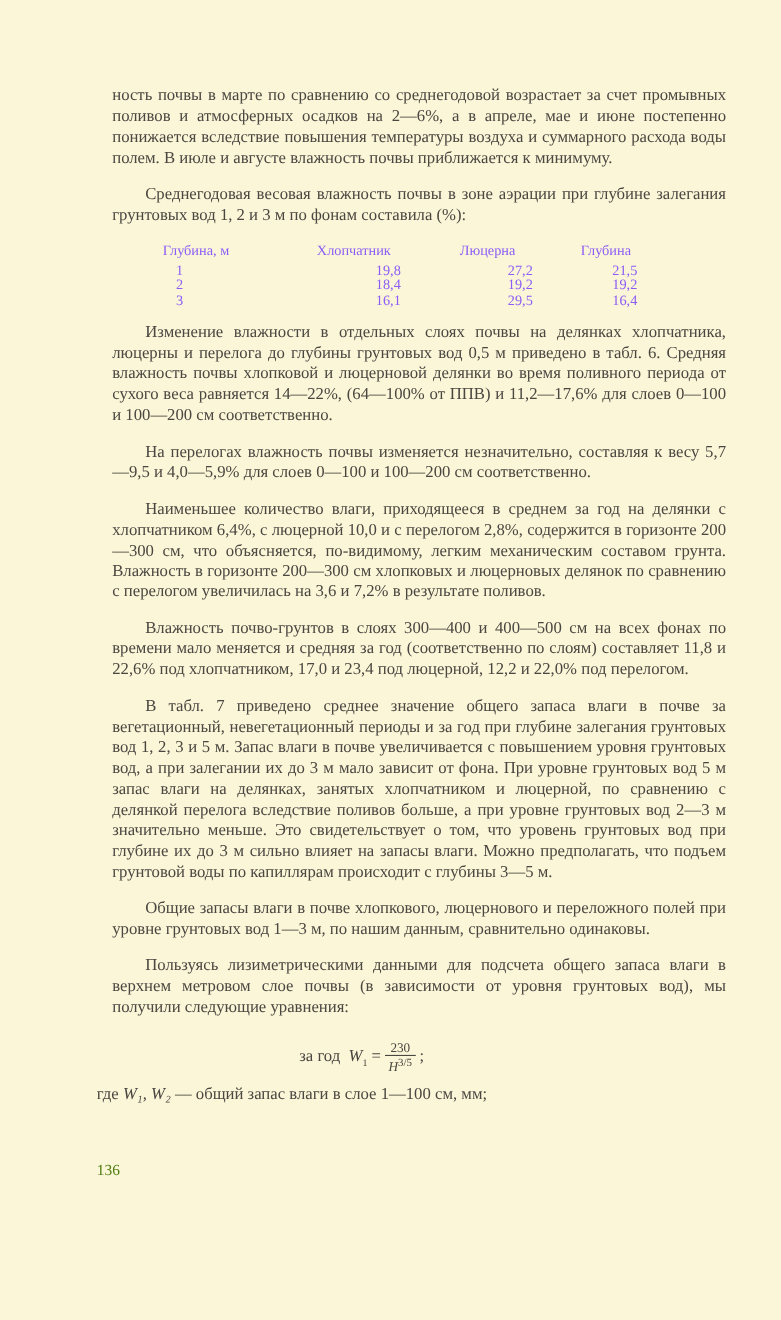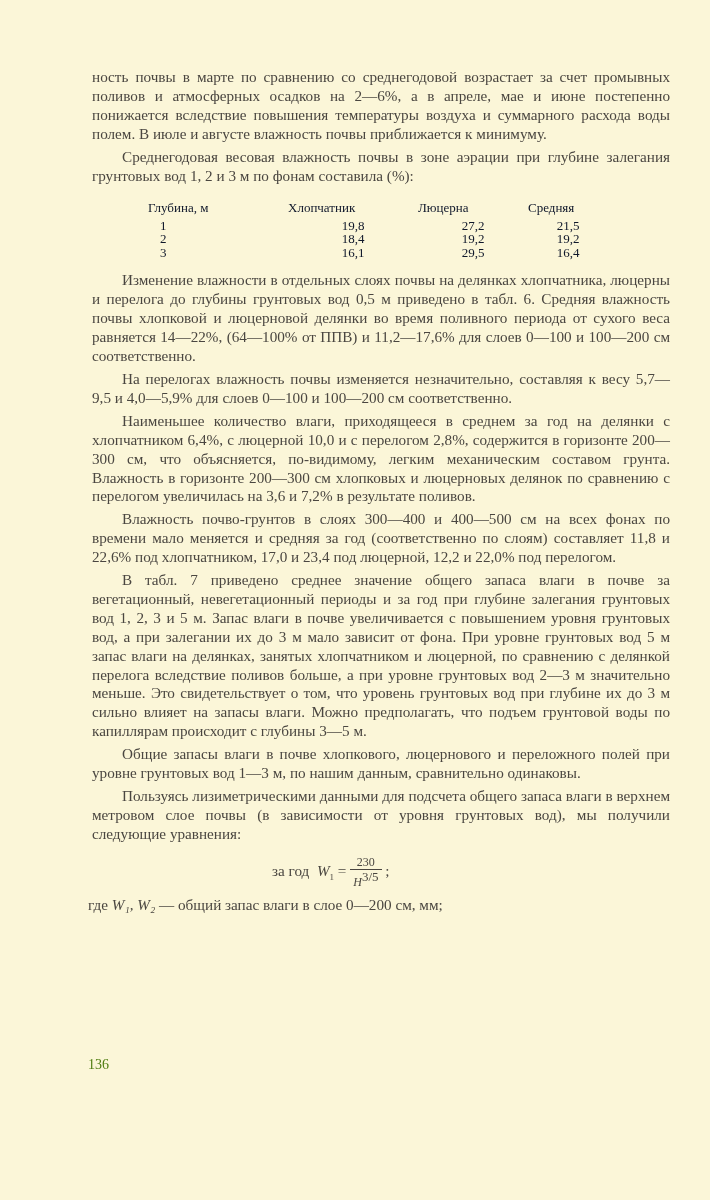--- a/index.html
+++ b/index.html
@@ -7,58 +7,58 @@
     width: 710px; height: 1200px; overflow: hidden;
     background: #fbf5d6;
     font-family: "Liberation Serif", "DejaVu Serif", serif;
     color: #4a4640;
   }
   .page { position: relative; width: 710px; height: 1200px; background: #fbf6d8; }
   .col {
     position: absolute; left: 88px; top: 64px; width: 586px;
     font-size: 15.2px; line-height: 18.9px; text-align: justify;
   }
-  .p { margin: 4px; text-indent: 30px; }
+  .p { margin: 14px; text-indent: 30px; }
   .p.first { text-indent: 0; }
   table.data {
     margin: 16px 0 12px 60px; border-collapse: collapse;
-    font-size: 13px; line-height: 13.5px; color: #0f172a;
+    font-size: 13px; line-height: 13.5px; color: #8b5cf6;
   }
   table.data th { font-weight: normal; text-align: left; padding: 0 0 4px 0; }
   table.data td { padding: 0; text-align: center; }
   table.data .c0 { width: 128px; }
   table.data .c1 { width: 130px; margin-top: 26px; }
   table.data .c2 { width: 110px; }
   table.data .c3 { width: 80px; }
   table.data th.c0 { text-align: left; }
   table.data td.c0 { text-align: left; padding-left: 12px; }
   .eq { text-align: left; margin: 6px 0; height: 38px; position: relative; }
   .frac { display: inline-block; vertical-align: middle; text-align: center; font-size: 12px; line-height: 13px; }
   .frac .num { display: block; border-bottom: 1px solid #4a4640; padding: 0 3px; }
   .frac .den { display: block; font-style: italic; padding: 0 3px; }
-  .frac sup { font-size: 13px; font-style: normal; }
+  .frac sup { font-size: 10px; font-style: normal; }
   .where { margin-top: 8px; }
   .where2 { padding-left: 72px; }
   .pagenum { position: absolute; left: 88px; top: 1057px; font-size: 14px; color: #4d7c0f; }
 </style>
 </head>
 <body>
 
 <div class="page">
   <div class="col">
     <p class="p first">ность почвы в марте по сравнению со среднегодовой возрастает за счет промывных поливов и атмосферных осадков на 2—6%, а в апреле, мае и июне постепенно понижается вследствие повышения температуры воздуха и суммарного расхода воды полем. В июле и августе влажность почвы приближается к минимуму.</p>
     <p class="p">Среднегодовая весовая влажность почвы в зоне аэрации при глубине залегания грунтовых вод 1, 2 и 3 м по фонам составила (%):</p>
 
     <table class="data">
       <thead>
         <tr>
           <th class="c0">Глубина, м</th>
           <th class="c1">Хлопчатник</th>
           <th class="c2">Люцерна</th>
-          <th class="c3">Средняя</th>
+          <th class="c3">Глубина</th>
         </tr>
       </thead>
       <tbody>
         <tr>
           <td class="c0">1</td>
           <td class="c1">19,8</td>
           <td class="c2">27,2</td>
           <td class="c3">21,5</td>
         </tr>
         <tr>
@@ -88,19 +88,19 @@
       <span style="position:absolute; left:184px; top:6px;">
         <span>за год</span>&nbsp;
         <i>W</i><sub style="font-size:9px">1</sub>&nbsp;=&nbsp;<span class="frac"><span class="num">230</span><span class="den"><span>H</span><sup>3/5</sup></span></span>&nbsp;<span>;</span>
       </span>
     </div>
 
     <div class="where">
       <div>
         <span>где</span>
         <i>W₁, W₂</i>
-        <span>— общий запас влаги в слое 0—200 см, мм;</span>
+        <span>— общий запас влаги в слое 1—100 см, мм;</span>
       </div>
     </div>
   </div>
 
   <div class="pagenum">136</div>
 </div>
 
 </body></html>

